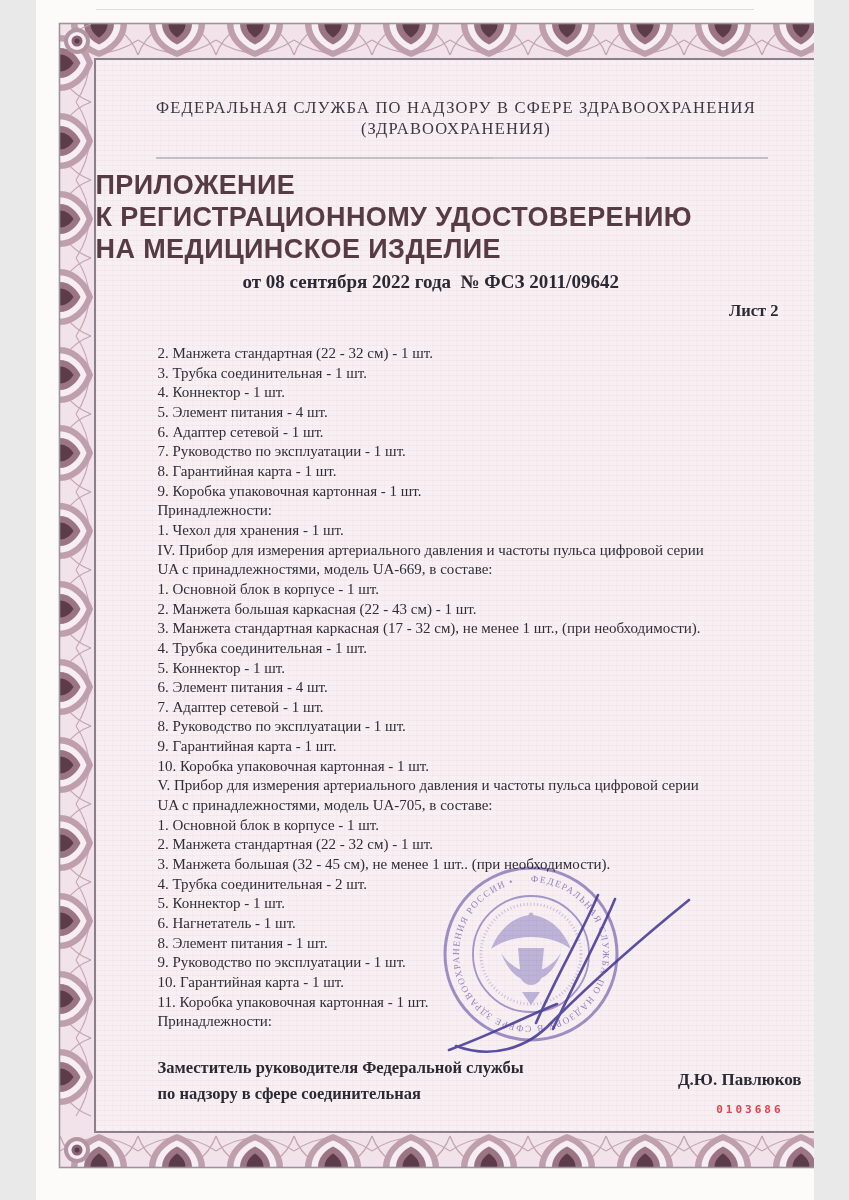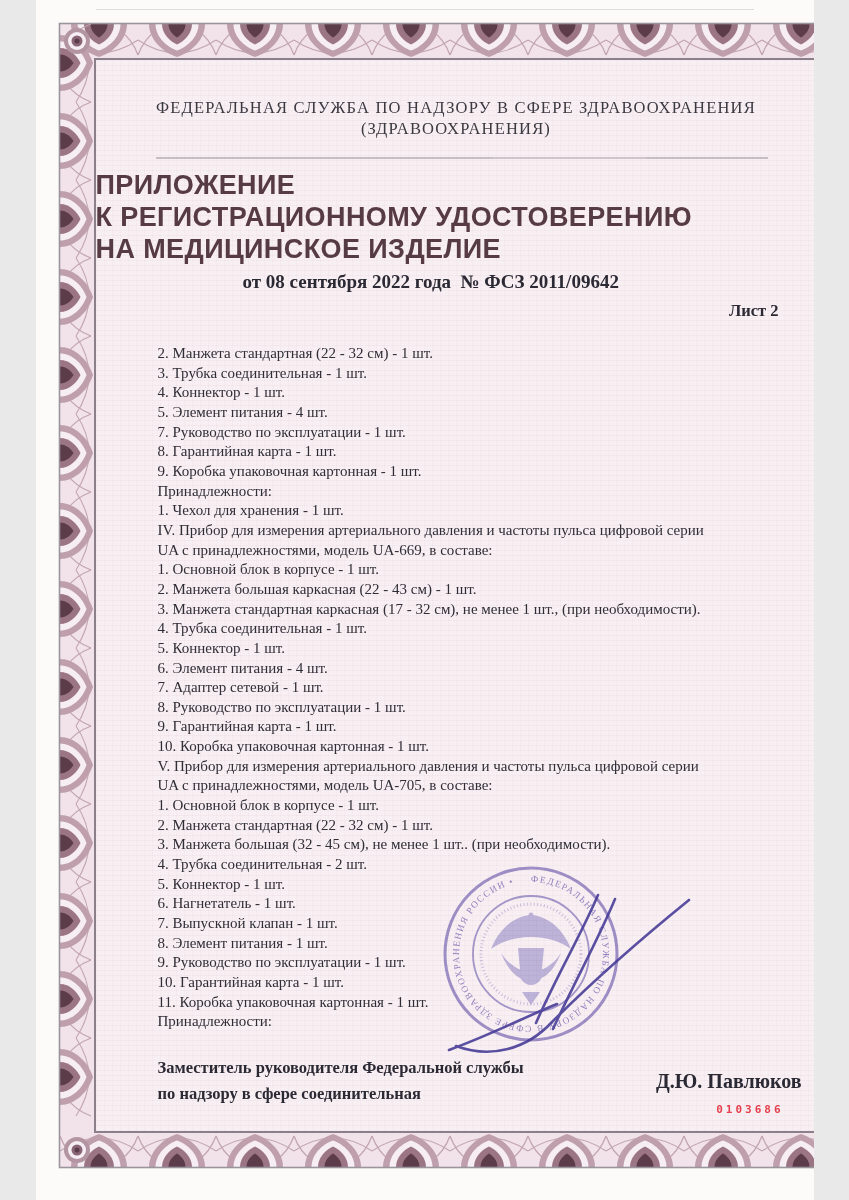--- a/index.html
+++ b/index.html
@@ -27,21 +27,21 @@
   .regline{position:absolute;top:211px;left:0;width:100%;height:24px;
     font-weight:700;font-size:19px;color:#2b2933;}
   .regline .date{position:absolute;left:147px;}
   .regline .number{position:absolute;left:365px;}
   .sheet{position:absolute;top:241px;right:38px;font-weight:700;font-size:16.5px;color:#2b2933;}
   .body-list{position:absolute;top:284px;left:62px;width:648px;
     font-size:15px;line-height:19.65px;color:#2f2d35;}
   .bline{white-space:nowrap;}
   .sig-block{position:absolute;top:995px;left:62px;font-weight:700;
     font-size:16.5px;line-height:26px;color:#2b2933;}
-  .signer{position:absolute;top:1010px;right:15px;font-weight:700;font-size:20px;color:#2b2933;}
+  .signer{position:absolute;top:1010px;right:15px;font-weight:700;font-size:17px;color:#2b2933;}
   .serial{position:absolute;top:1043px;right:33px;
     font-family:"DejaVu Sans Mono",monospace;font-weight:700;
     font-size:11px;letter-spacing:3px;color:#e5404d;}
   .stamp-svg{position:absolute;left:395px;top:853px;mix-blend-mode:multiply;}
 </style>
 </head>
 <body>
 
 <div class="page">
 
@@ -142,20 +142,21 @@
       <span class="number">№  ФСЗ 2011/09642</span>
     </div>
 
     <div class="sheet">Лист 2</div>
 
     <div class="body-list">
         <div class="bline">2. Манжета стандартная (22 - 32 см) - 1 шт.</div>
         <div class="bline">3. Трубка соединительная - 1 шт.</div>
         <div class="bline">4. Коннектор - 1 шт.</div>
         <div class="bline">5. Элемент питания - 4 шт.</div>
+        <div class="bline">6. Адаптер сетевой - 1 шт.</div>
         <div class="bline">7. Руководство по эксплуатации - 1 шт.</div>
         <div class="bline">8. Гарантийная карта - 1 шт.</div>
         <div class="bline">9. Коробка упаковочная картонная - 1 шт.</div>
         <div class="bline">Принадлежности:</div>
         <div class="bline">1. Чехол для хранения - 1 шт.</div>
         <div class="bline">IV. Прибор для измерения артериального давления и частоты пульса цифровой серии</div>
         <div class="bline">UA с принадлежностями, модель UA-669, в составе:</div>
         <div class="bline">1. Основной блок в корпусе - 1 шт.</div>
         <div class="bline">2. Манжета большая каркасная (22 - 43 см) - 1 шт.</div>
         <div class="bline">3. Манжета стандартная каркасная (17 - 32 см), не менее 1 шт., (при необходимости).</div>
@@ -167,21 +168,20 @@
         <div class="bline">9. Гарантийная карта - 1 шт.</div>
         <div class="bline">10. Коробка упаковочная картонная - 1 шт.</div>
         <div class="bline">V. Прибор для измерения артериального давления и частоты пульса цифровой серии</div>
         <div class="bline">UA с принадлежностями, модель UA-705, в составе:</div>
         <div class="bline">1. Основной блок в корпусе - 1 шт.</div>
         <div class="bline">2. Манжета стандартная (22 - 32 см) - 1 шт.</div>
         <div class="bline">3. Манжета большая (32 - 45 см), не менее 1 шт.. (при необходимости).</div>
         <div class="bline">4. Трубка соединительная - 2 шт.</div>
         <div class="bline">5. Коннектор - 1 шт.</div>
         <div class="bline">6. Нагнетатель - 1 шт.</div>
-        <div class="bline">7. Выпускной клапан - 1 шт.</div>
         <div class="bline">8. Элемент питания - 1 шт.</div>
         <div class="bline">9. Руководство по эксплуатации - 1 шт.</div>
         <div class="bline">10. Гарантийная карта - 1 шт.</div>
         <div class="bline">11. Коробка упаковочная картонная - 1 шт.</div>
         <div class="bline">Принадлежности:</div>
       </div>
 
     <div class="sig-block">
       <div>Заместитель руководителя Федеральной службы</div>
       <div>по надзору в сфере соединительная</div>

